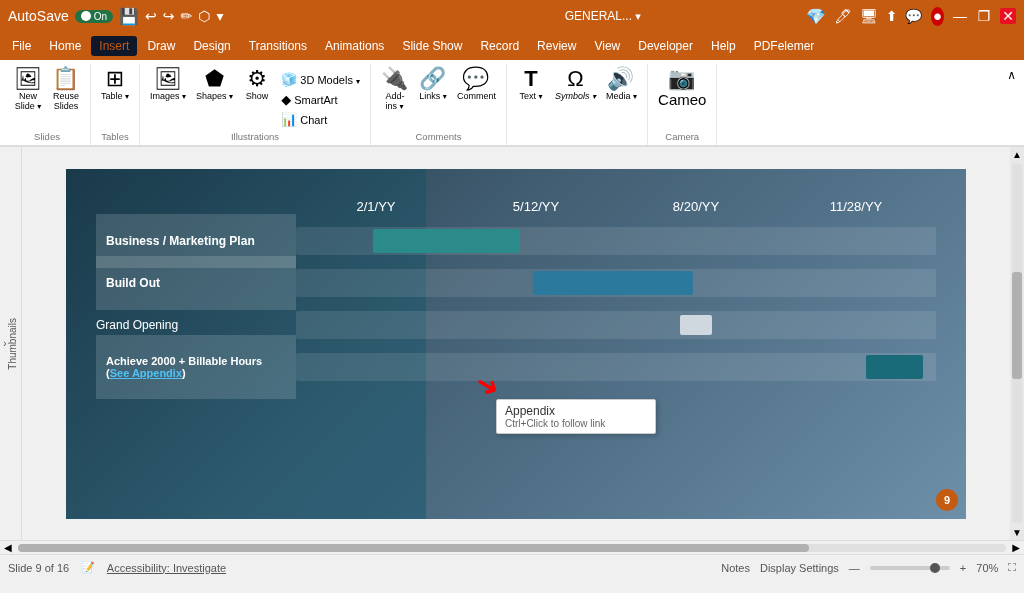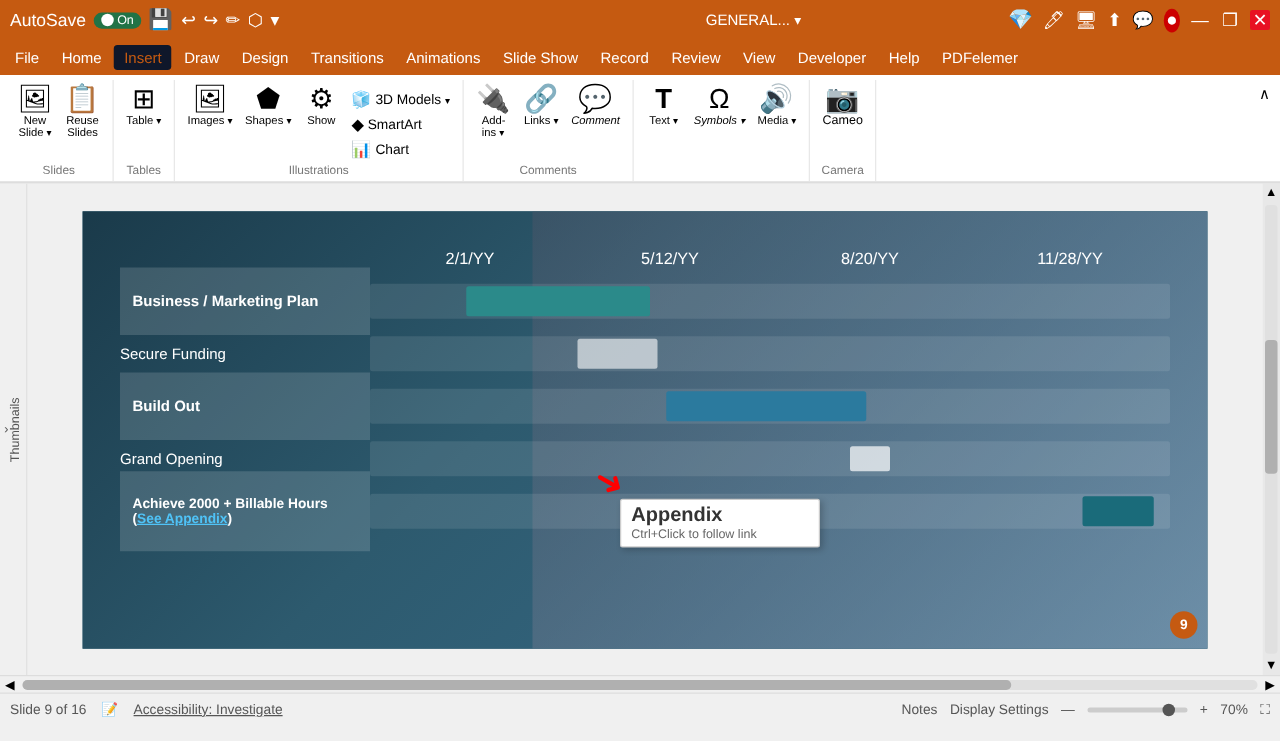--- a/index.html
+++ b/index.html
@@ -179,21 +179,21 @@
       border-radius: 2px;
       padding: 4px 8px;
       font-size: 11px;
       color: #333;
       z-index: 100;
       box-shadow: 2px 2px 5px rgba(0,0,0,0.2);
       left: 430px;
       top: 230px;
       width: 160px;
     }
-    .link-tooltip-title { font-weight: 700; font-size: 16px; }
+    .link-tooltip-title { font-weight: 400; font-size: 12px; }
     .link-tooltip-text { font-size: 10px; color: #666; }
 
     .slide-number {
       position: absolute;
       bottom: 8px;
       right: 8px;
       width: 22px;
       height: 22px;
       background: #c55a11;
       color: white;
@@ -414,21 +414,21 @@
         <div class="rb">
           <span class="ico">🔌</span>
           <span style="font-size:9px;">Add-<br>ins <span class="caret">▾</span></span>
         </div>
         <div class="rb">
           <span class="ico">🔗</span>
           <span style="font-size:9px;">Links <span class="caret">▾</span></span>
         </div>
         <div class="rb">
           <span class="ico">💬</span>
-          <span style="font-size:9px;font-style:italic;">Comment</span>
+          <span style="font-size:9px;">Comment</span>
         </div>
       </div>
       <div class="rg-label">Comments</div>
     </div>
 
     <div class="rg">
       <div class="rg-items">
         <div class="rb">
           <span class="ico" style="font-size:22px;font-weight:bold;">T</span>
           <span style="font-size:9px;">Text <span class="caret">▾</span></span>
@@ -442,21 +442,21 @@
           <span style="font-size:9px;">Media <span class="caret">▾</span></span>
         </div>
       </div>
       <div class="rg-label" style="font-size:9.5px;color:#777;text-align:center;padding:2px 0 3px;"></div>
     </div>
 
     <div class="rg">
       <div class="rg-items">
         <div class="rb">
           <span class="ico">📷</span>
-          <span style="font-size:10px;">Cameo</span>
+          <span style="font-size:15px;">Cameo</span>
         </div>
       </div>
       <div class="rg-label">Camera</div>
     </div>
 
     <div style="margin-left:auto;align-self:flex-start;padding:4px 4px 0;">
       <span>∧</span>
     </div>
   </div>
 </div>
@@ -483,28 +483,20 @@
 
         <div class="gantt-row">
           <div class="gantt-label header-bg">
             <span>Business / Marketing Plan</span>
           </div>
           <div class="gantt-track">
             <div class="gantt-bar bar-teal" style="left:12%;width:23%;"></div>
           </div>
         </div>
 
-        <div class="gantt-row">
-          <div class="gantt-label">
-            <span>Secure Funding</span>
-          </div>
-          <div class="gantt-track">
-            <div class="gantt-bar bar-light" style="left:26%;width:10%;"></div>
-          </div>
-        </div>
 
         <div class="gantt-row">
           <div class="gantt-label header-bg">
             <span>Build Out</span>
           </div>
           <div class="gantt-track">
             <div class="gantt-bar bar-blue" style="left:37%;width:25%;"></div>
           </div>
         </div>
 

